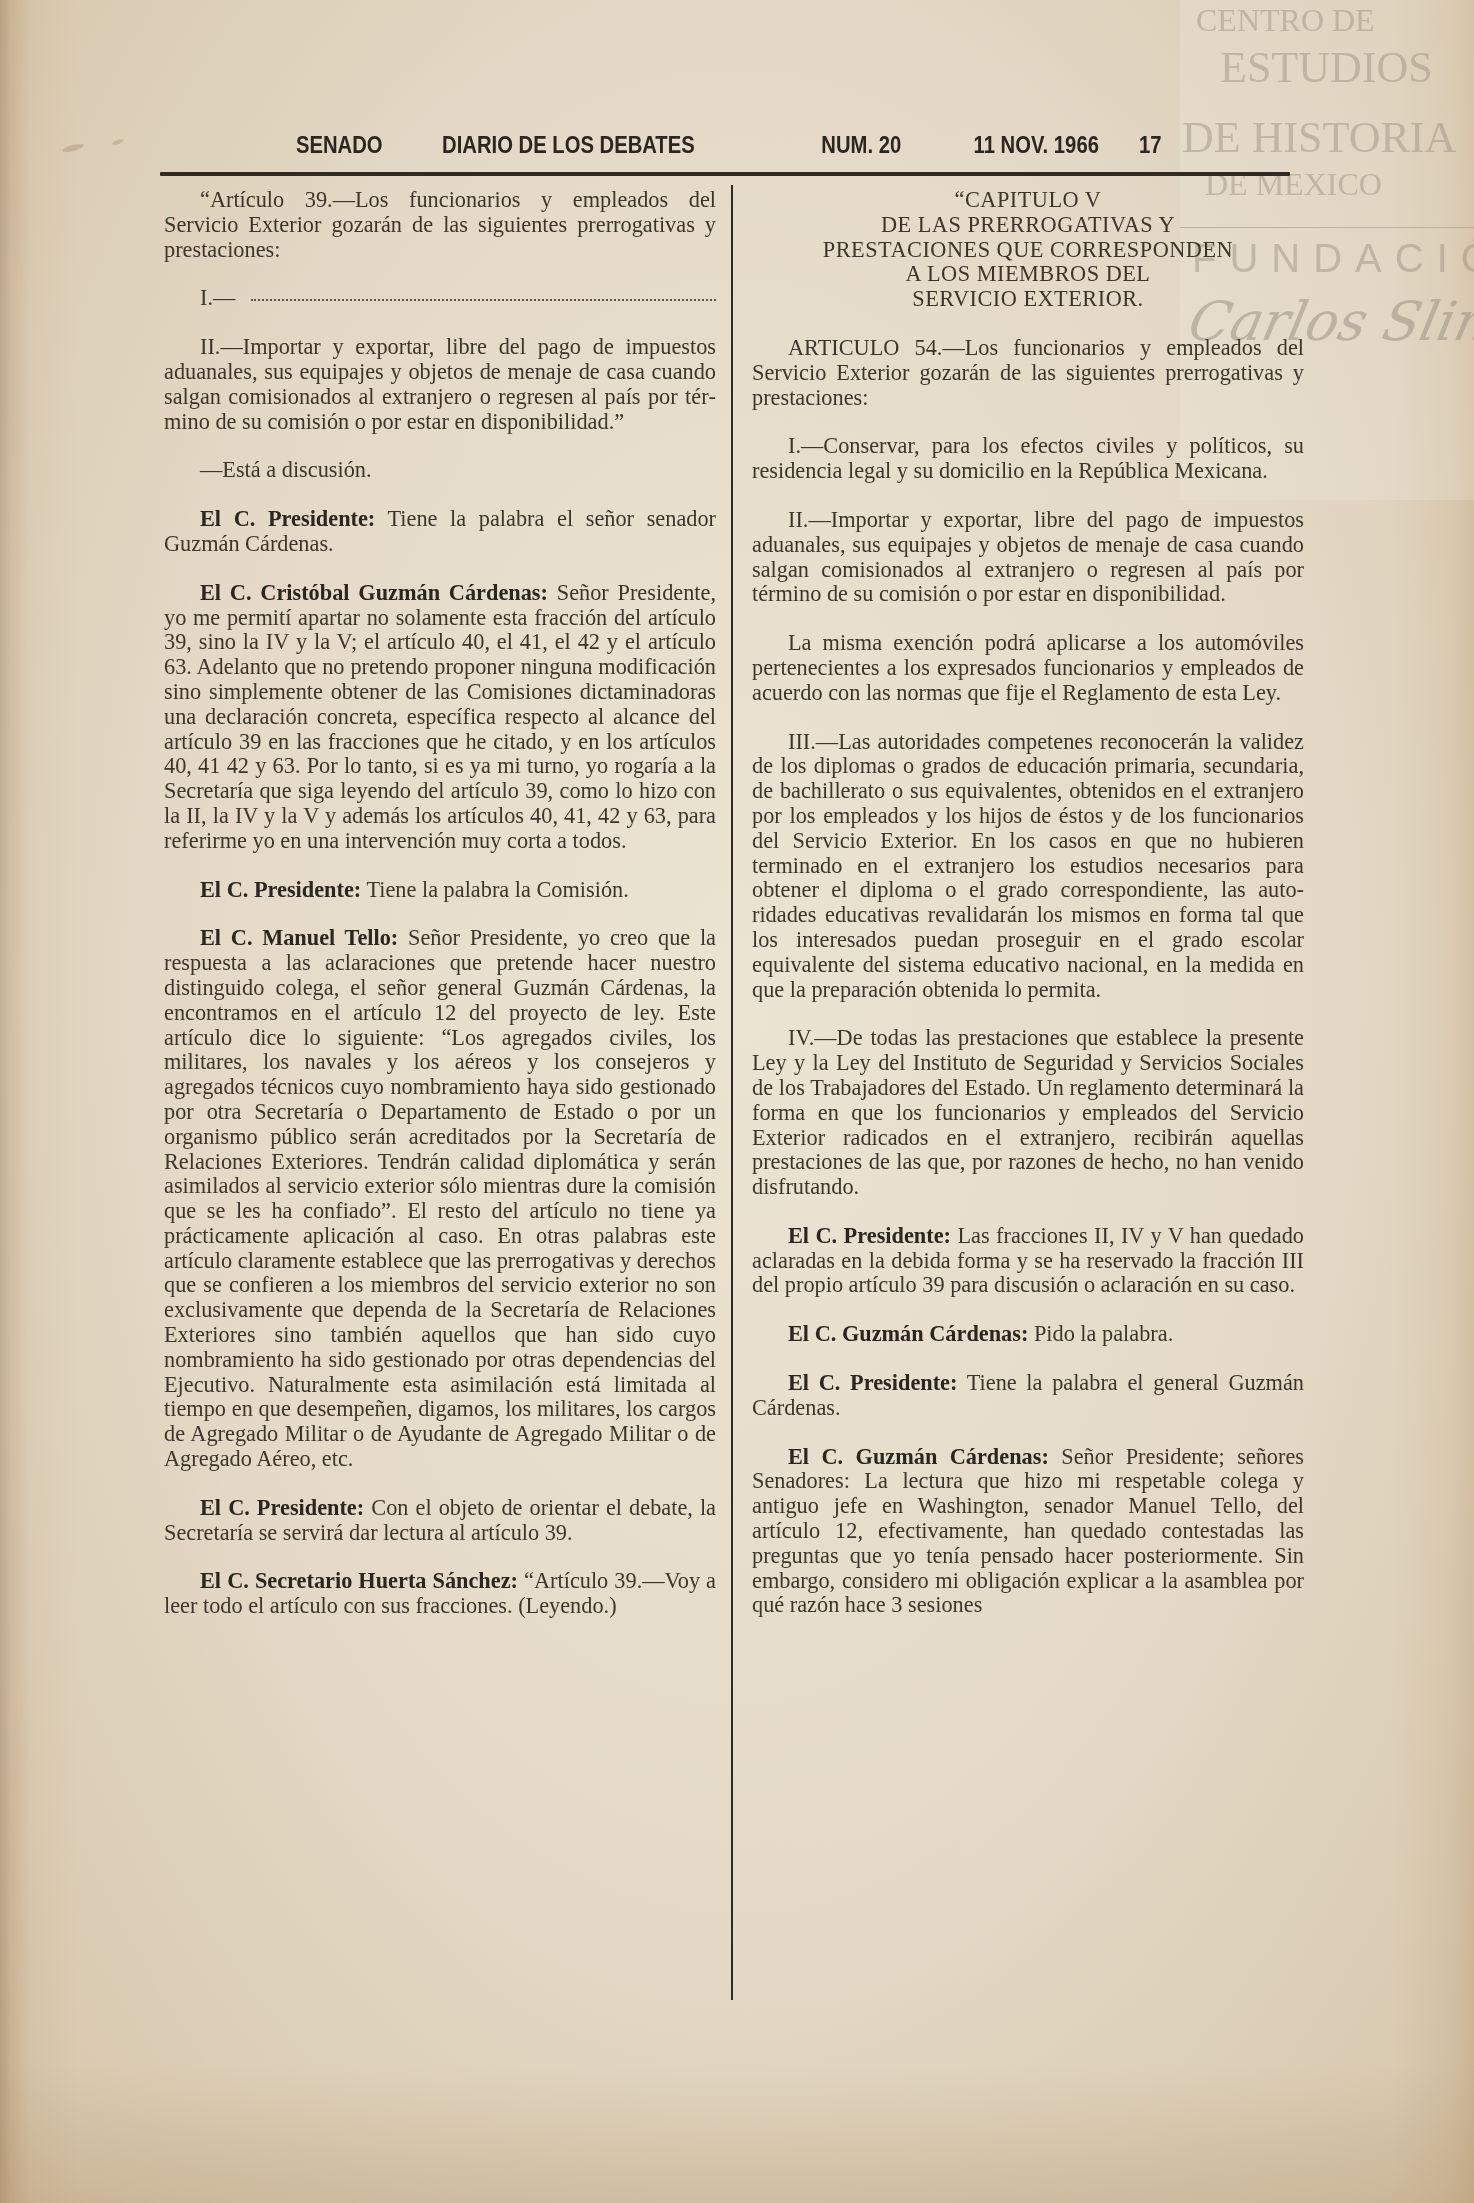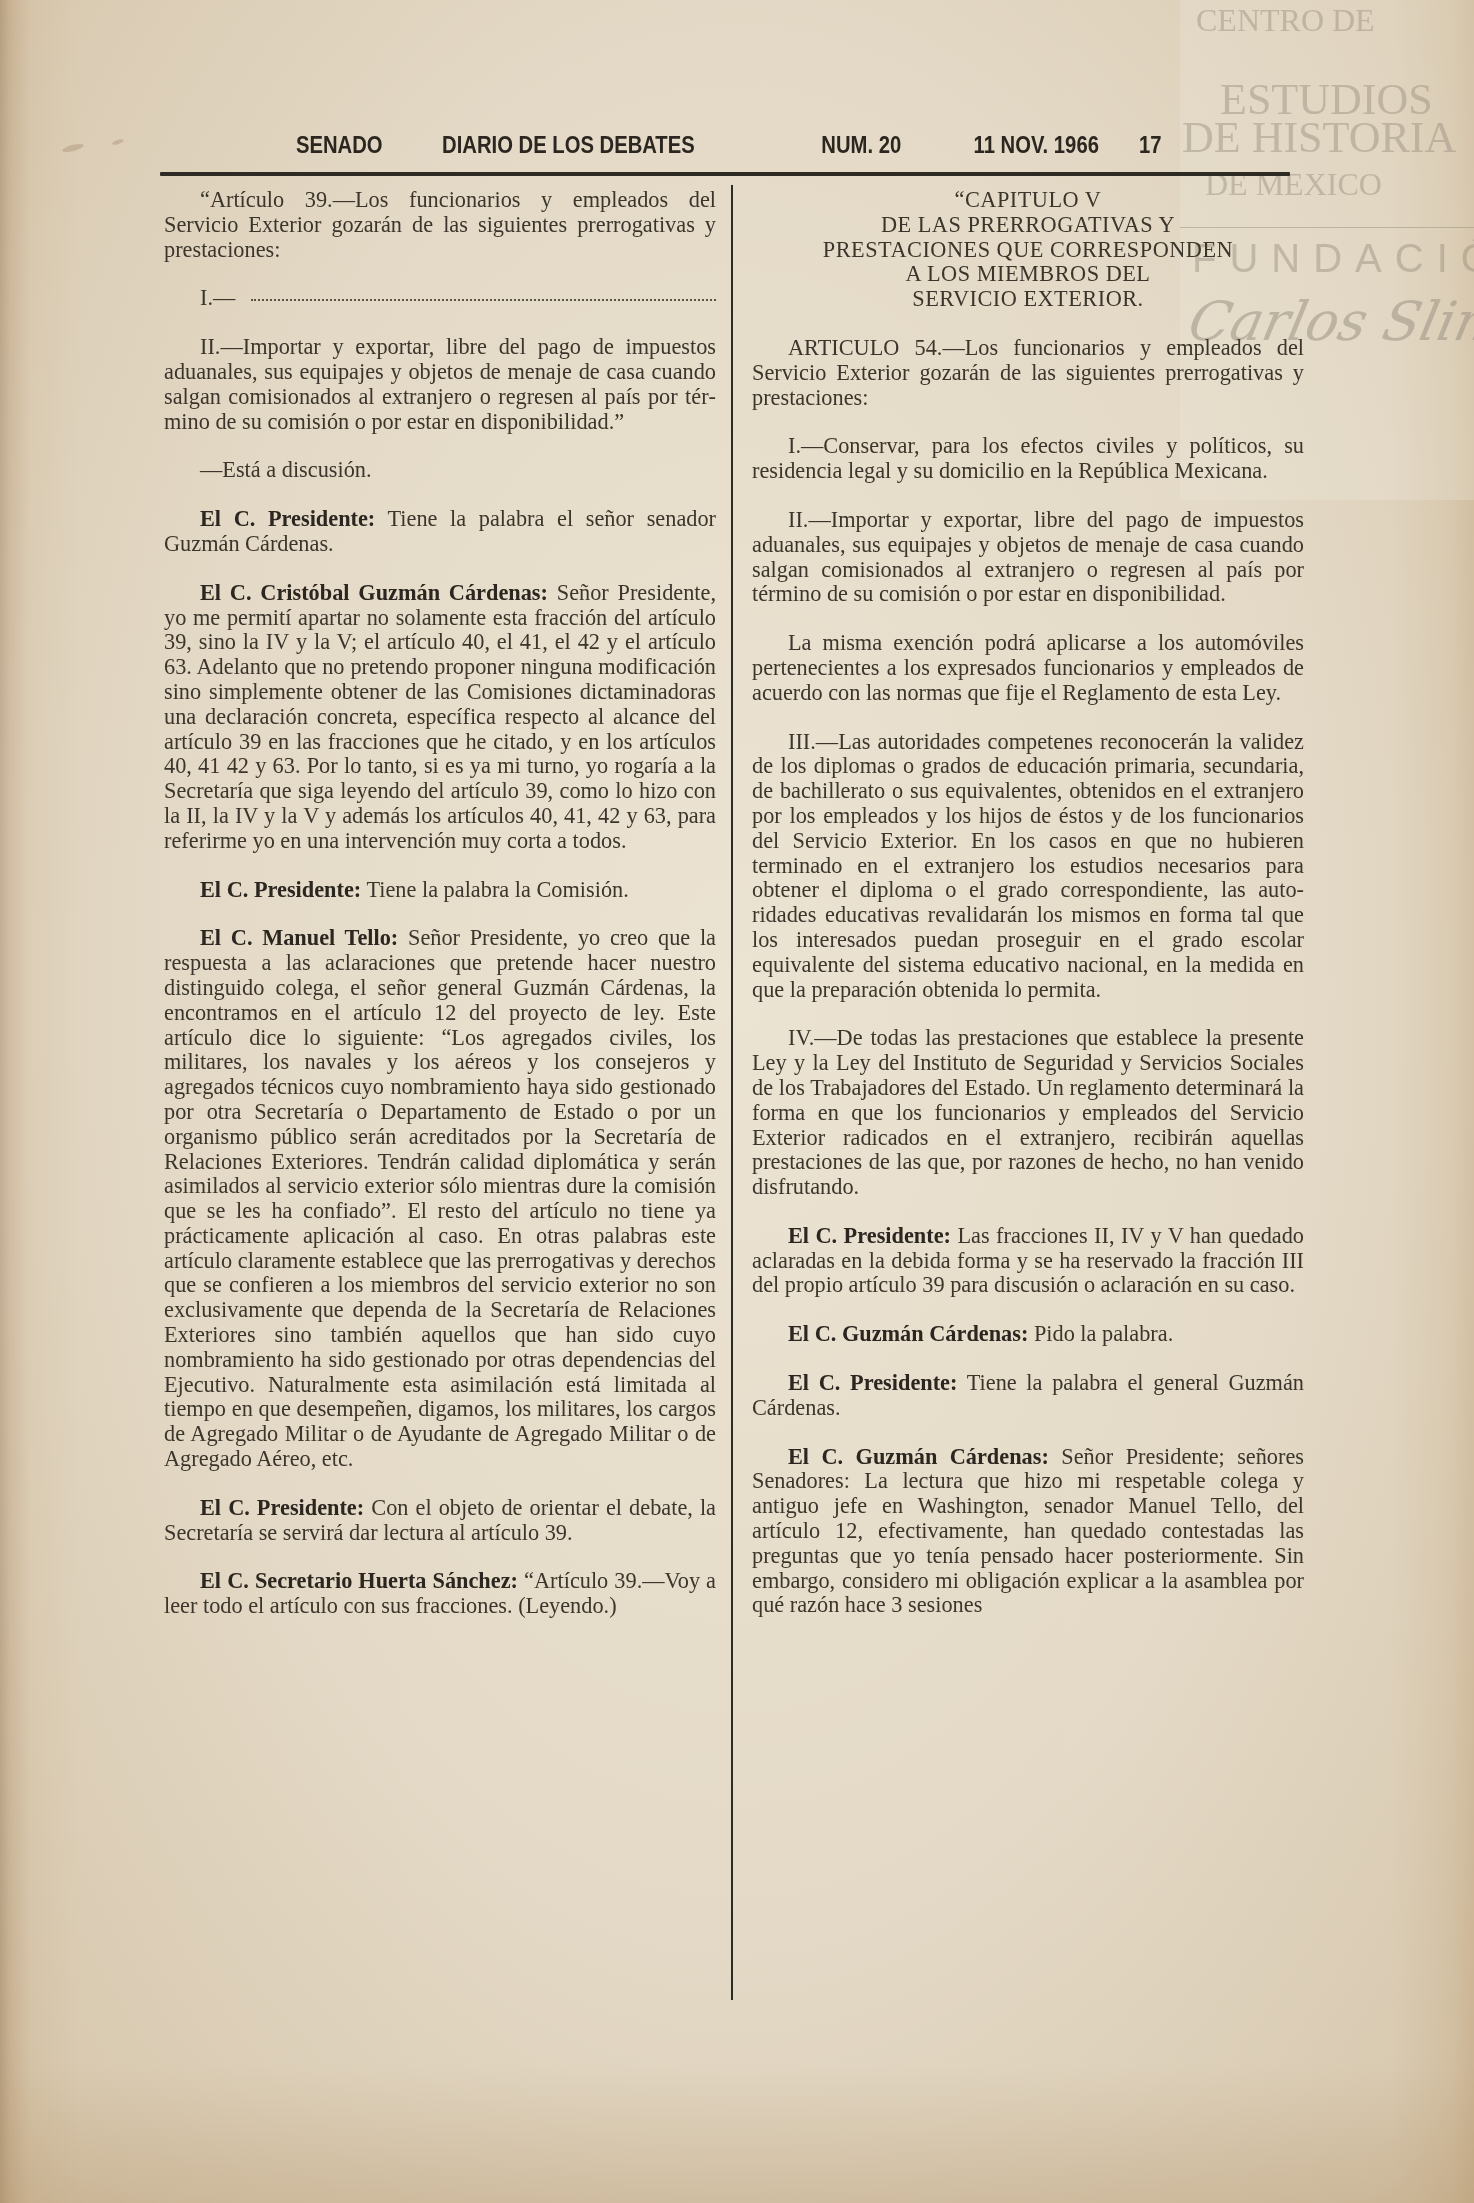--- a/index.html
+++ b/index.html
@@ -62,21 +62,21 @@
     .watermark {
       position: absolute; color: rgba(150,140,125,0.45);
       font-family: "Liberation Serif", "DejaVu Serif", serif; white-space: nowrap;
       pointer-events: none;
     }
     .wm-box {
       position: absolute; left: 1180px; top: 0; width: 294px; height: 500px;
       background: rgba(240,235,222,0.25);
     }
     .wm1 { left: 1196px; top: 2px; font-size: 32px; }
-    .wm2 { left: 1220px; top: 74px; font-size: 44px; }
+    .wm2 { left: 1220px; top: 42px; font-size: 44px; }
     .wm3 { left: 1182px; top: 112px; font-size: 44px; }
     .wm4 { left: 1205px; top: 166px; font-size: 32px; }
     .wm-line {
       position: absolute; left: 1180px; top: 227px; width: 294px; height: 1px;
       background: rgba(150,140,125,0.5);
     }
     .wm5 {
       left: 1192px; top: 236px; font-size: 40px; letter-spacing: 13px;
       font-family: "Liberation Sans", "DejaVu Sans", sans-serif; font-weight: normal;
     }

